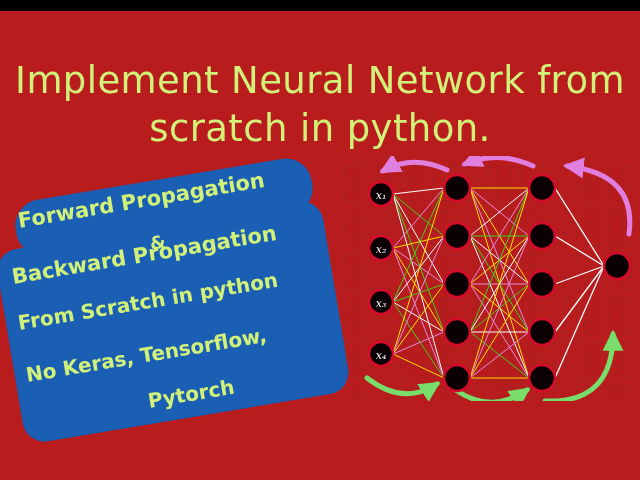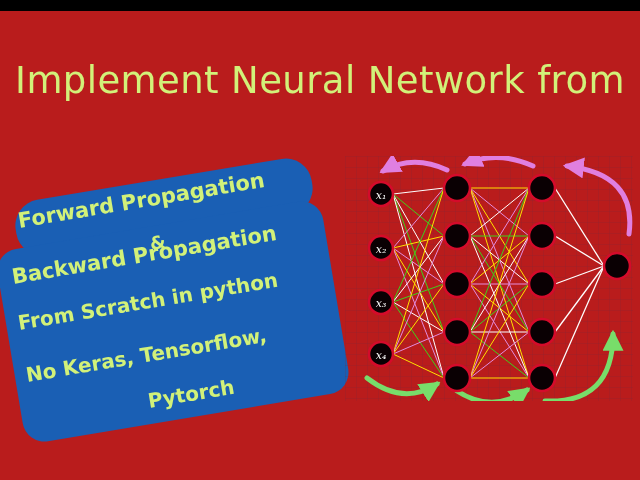--- a/index.html
+++ b/index.html
@@ -138,20 +138,21 @@
     dominant-baseline: central;
   }
 </style>
 </head>
 <body>
 
 <div id="canvas">
 
   <div id="title-block">
     <span class="tline" id="title-line-1">Implement Neural Network from</span>
+    <span class="tline" id="title-line-2">scratch in python.</span>
   </div>
 
   <div class="callout" id="callout-top"></div>
   <div class="callout" id="callout-bottom"></div>
 
   <div class="callout-text" id="txt-forward">Forward Propagation</div>
   <div class="callout-text" id="txt-amp">&amp;</div>
   <div class="callout-text" id="txt-backward">Backward Propagation</div>
   <div class="callout-text" id="txt-fromscratch">From Scratch in python</div>
   <div class="callout-text" id="txt-nokeras">No Keras, Tensorflow,</div>

